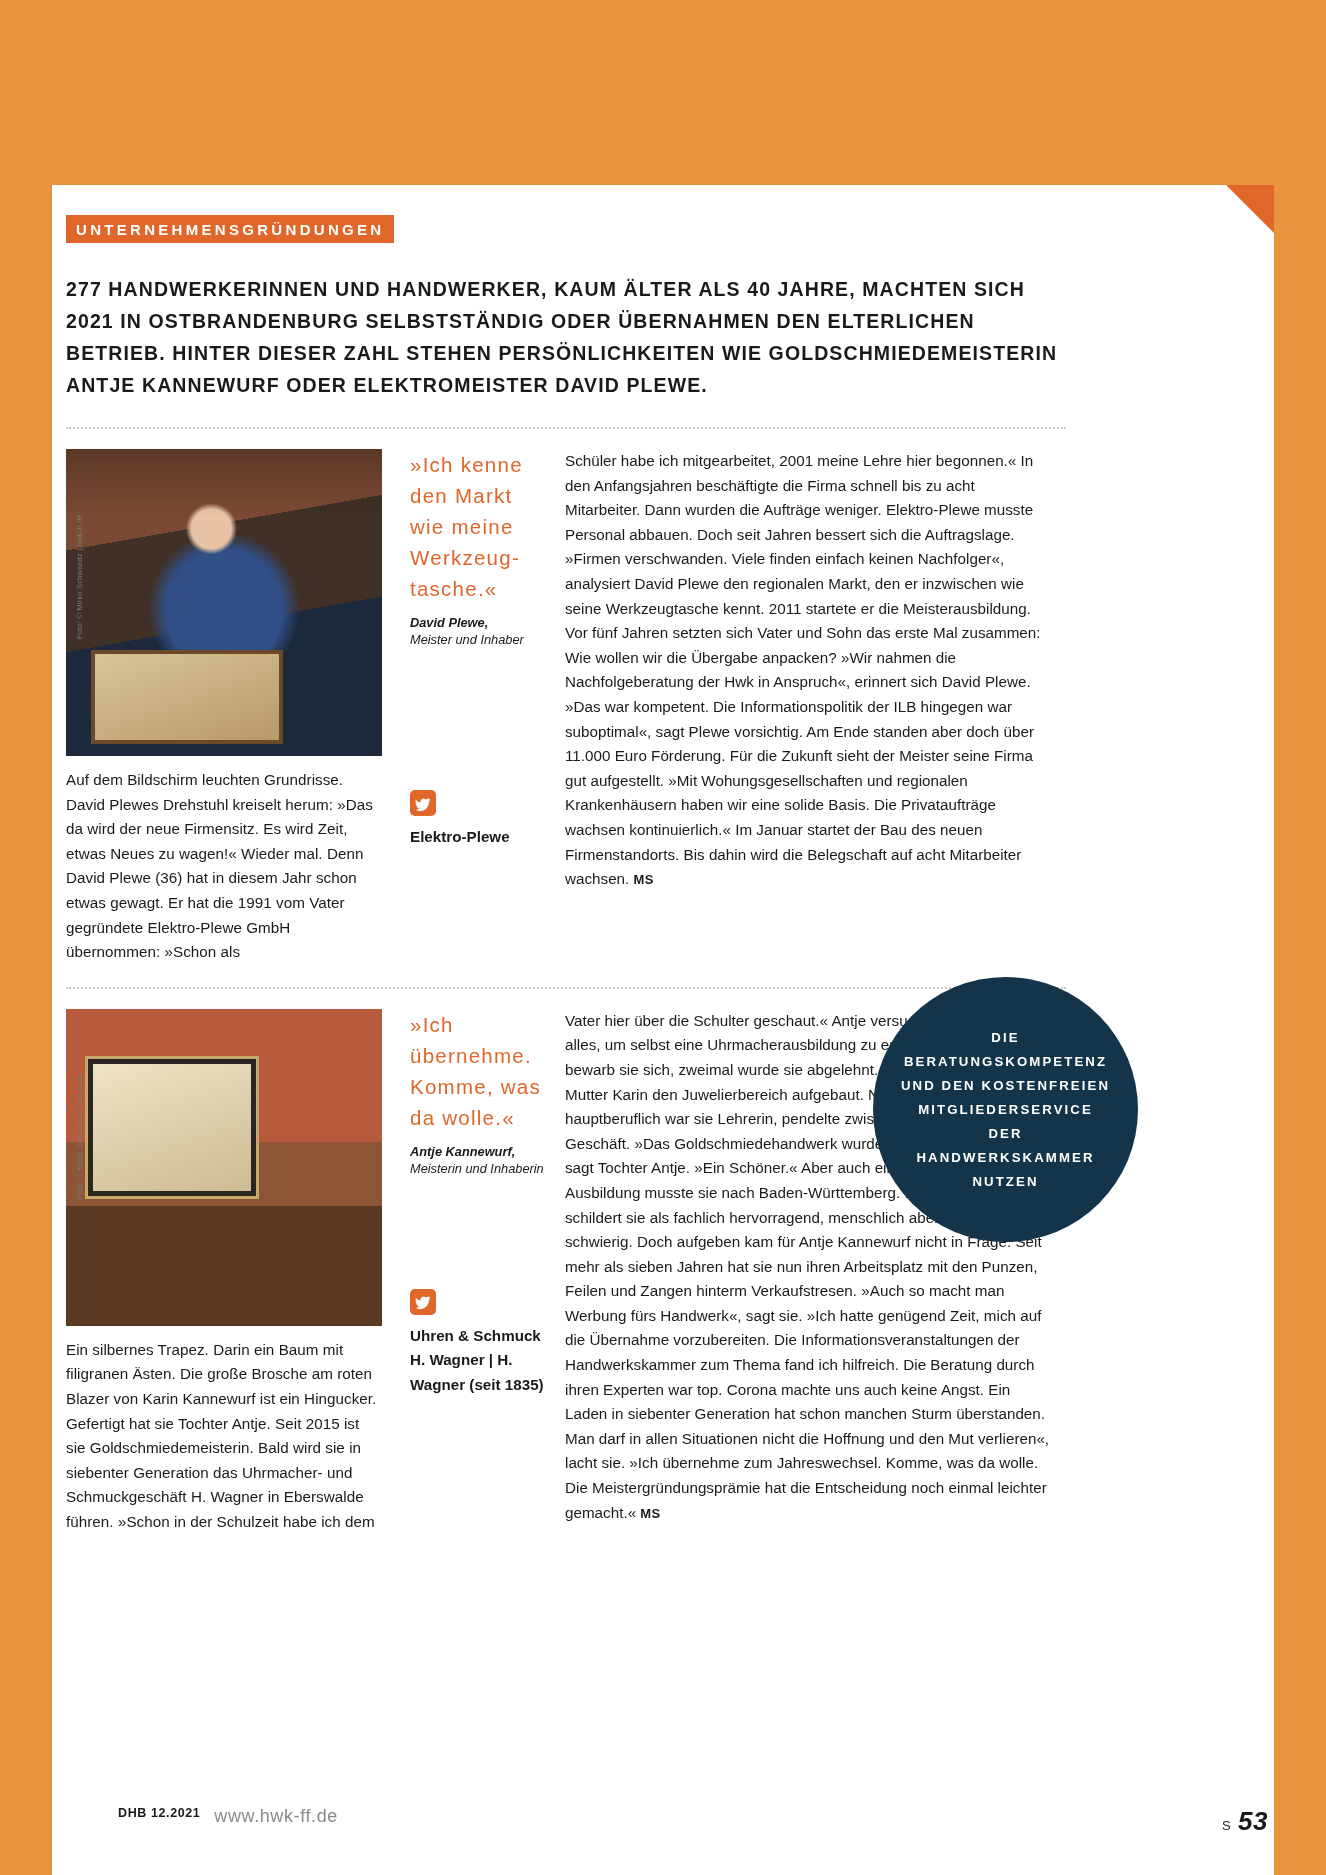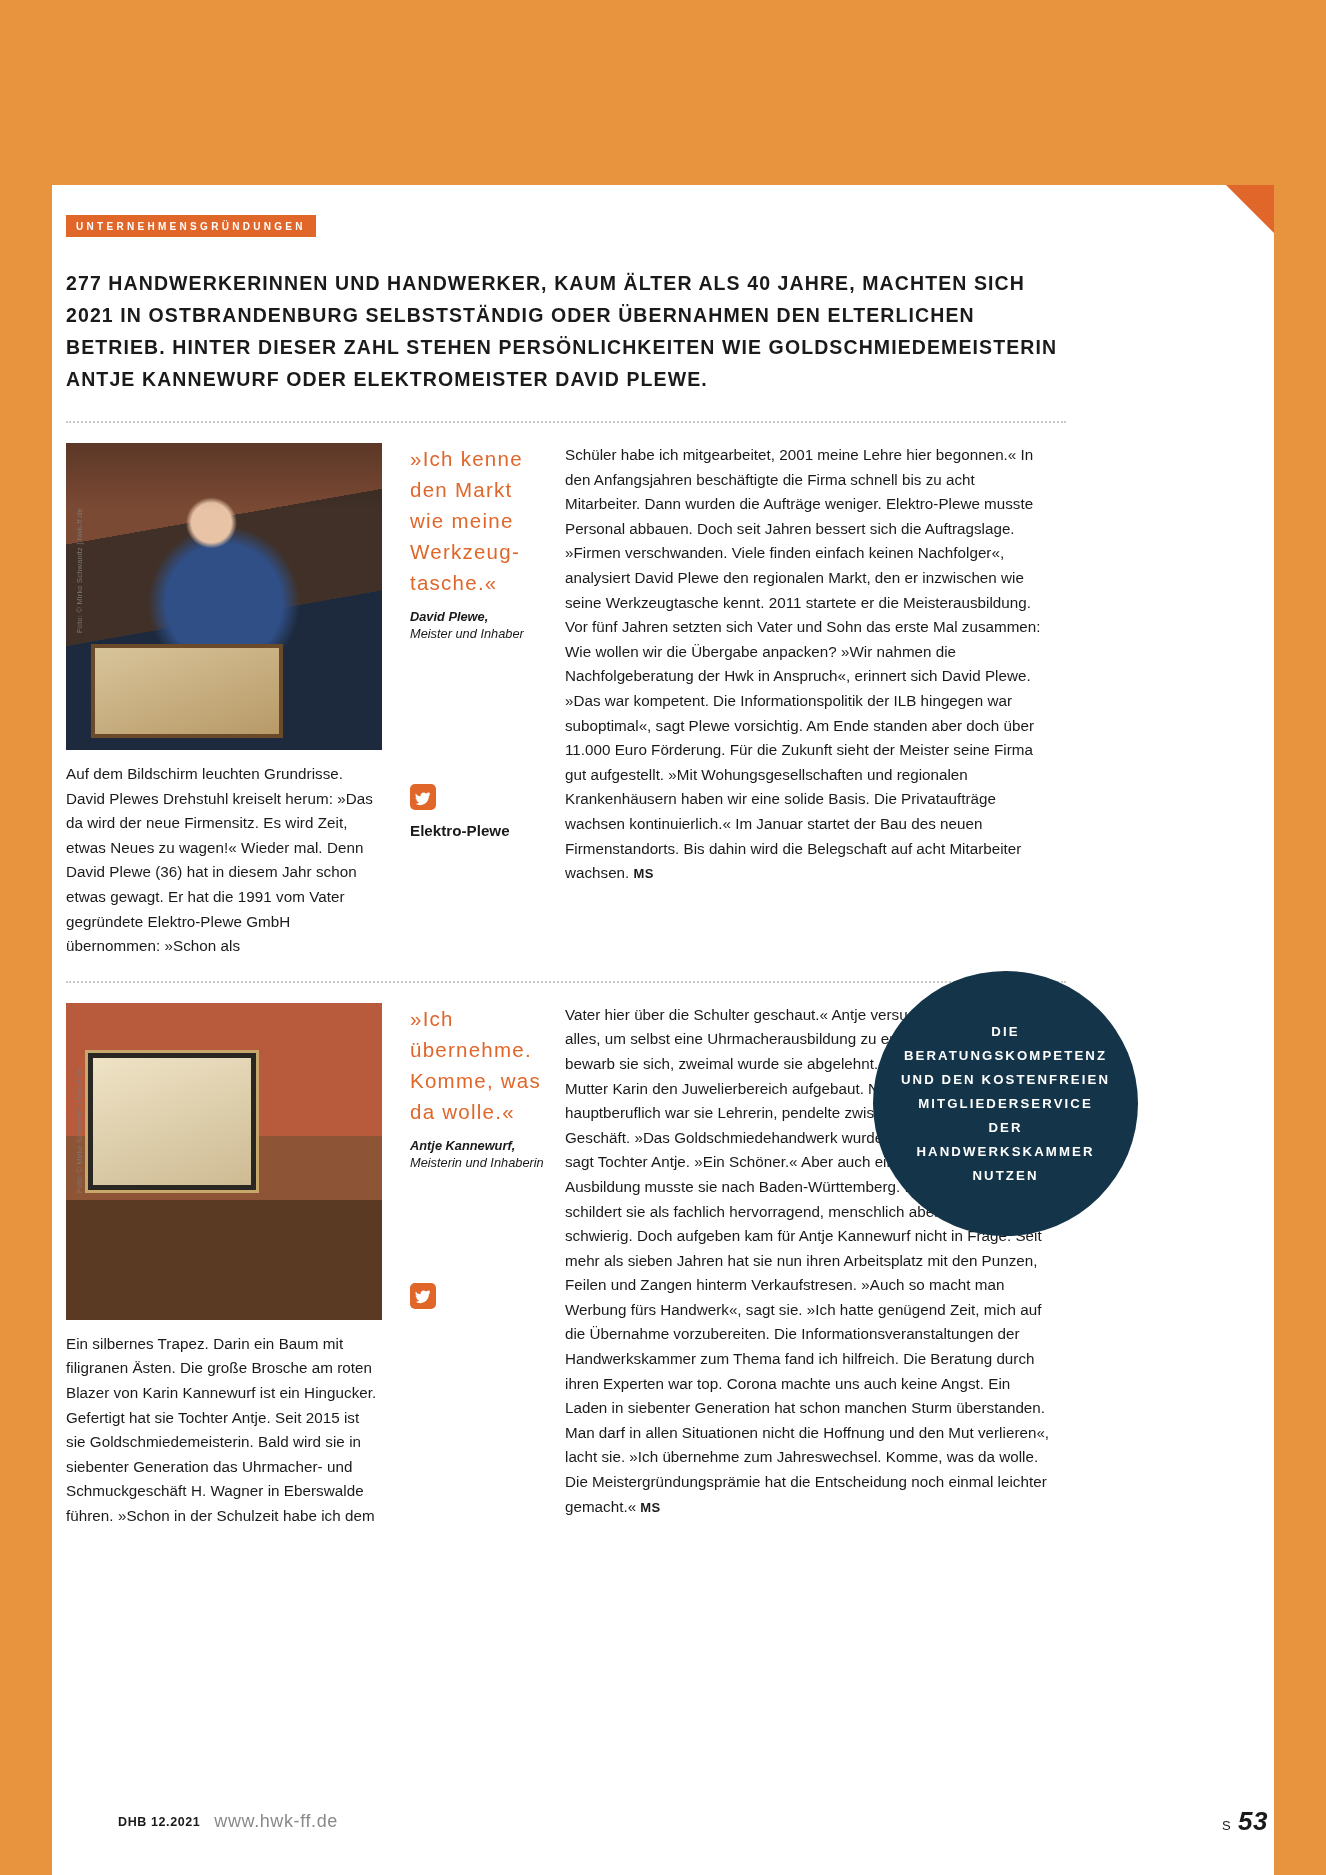--- a/index.html
+++ b/index.html
@@ -39,21 +39,21 @@
     left: 14px;
     top: 0;
     width: 1000px;
   }
 
   
   .kicker {
     display: inline-block;
     background: #e0662a;
     color: #ffffff;
-    font-size: 10px;
+    font-size: 15px;
     font-weight: 600;
     letter-spacing: 3.3px;
     padding: 6px 10px 5px 10px;
     margin-top: 30px;
     font-stretch: condensed;
   }
 
   
   .intro {
     margin-top: 30px;
@@ -212,21 +212,21 @@
     text-transform: uppercase;
   }
 
   
   .footer {
     position: absolute;
     left: 66px;
     bottom: 38px;
     width: 1150px;
     display: flex;
-    align-items: center;
+    align-items: flex-start;
   }
   .footer-issue {
     font-size: 12.5px;
     font-weight: bold;
     letter-spacing: .6px;
     color: #1a1a1a;
   }
   .footer-url {
     font-size: 18px;
     color: #8a8a8a;
@@ -350,20 +350,21 @@
         <div class="pullquote">»Ich übernehme. Komme, was da wolle.«</div>
         <div class="attrib-name">Antje Kannewurf,</div>
         <div class="attrib-role">Meisterin und Inhaberin</div>
 
         <div class="contact-block" style="margin-top:112px">
           <div class="bird-icon">
             <svg width="17" height="17" viewBox="0 0 17 17" aria-hidden="true">
               <path d="M13.2 3.3c-.7.5-1.5.8-2.3 1C10.2 3.6 9.3 3.2 8.4 3.2c-1.8 0-3.2 1.5-3.2 3.3 0 .3 0 .5.1.7C2.6 7.1 1 5.9.3 4.3c-.3.5-.4 1-.4 1.6 0 1.1.5 2.1 1.4 2.7-.5 0-1-.1-1.4-.4 0 1.6 1.1 2.9 2.5 3.2-.3.1-.6.1-.9.1-.2 0-.4 0-.6-.1.4 1.3 1.6 2.2 3 2.3-1.1.9-2.5 1.4-4 1.4H0c1.4.9 3.1 1.5 4.9 1.5 5.9 0 9.1-5 9.1-9.3v-.4c.6-.5 1.2-1.1 1.6-1.8-.6.3-1.2.4-1.8.5.6-.4 1.1-1 1.4-1.8z" fill="#ffffff" transform="translate(0.6,0.4) scale(0.95)"></path>
             </svg>
           </div>
+          <div class="contact-name">Uhren &amp; Schmuck H. Wagner | H. Wagner (seit 1835)</div>
         </div>
       </div>
 
       <div class="col-right">
         <div class="body-copy">
           <span>Vater hier über die Schulter geschaut.« Antje versuchte nach dem Abitur alles, um selbst eine Uhrmacherausbildung zu erhalten. Zweimal bewarb sie sich, zweimal wurde sie abgelehnt. Nach der Wende hatte Mutter Karin den Juwelierbereich aufgebaut. Nebenberuflich. Denn hauptberuflich war sie Lehrerin, pendelte zwischen Schule und Geschäft. »Das Goldschmiedehandwerk wurde dann mein Ausweg«, sagt Tochter Antje. »Ein Schöner.« Aber auch ein Schwerer. Zur Ausbildung musste sie nach Baden-Württemberg. Ihren Meister schildert sie als fachlich hervorragend, menschlich aber mehr als schwierig. Doch aufgeben kam für Antje Kannewurf nicht in Frage. Seit mehr als sieben Jahren hat sie nun ihren Arbeitsplatz mit den Punzen, Feilen und Zangen hinterm Verkaufstresen. »Auch so macht man Werbung fürs Handwerk«, sagt sie. »Ich hatte genügend Zeit, mich auf die Übernahme vorzubereiten. Die Informationsveranstaltungen der Handwerkskammer zum Thema fand ich hilfreich. Die Beratung durch ihren Experten war top. Corona machte uns auch keine Angst. Ein Laden in siebenter Generation hat schon manchen Sturm überstanden. Man darf in allen Situationen nicht die Hoffnung und den Mut verlieren«, lacht sie. »Ich übernehme zum Jahreswechsel. Komme, was da wolle. Die Meistergründungsprämie hat die Entscheidung noch einmal leichter gemacht.«</span>
           <span class="sig">MS</span>
         </div>
       </div>
     </div>

